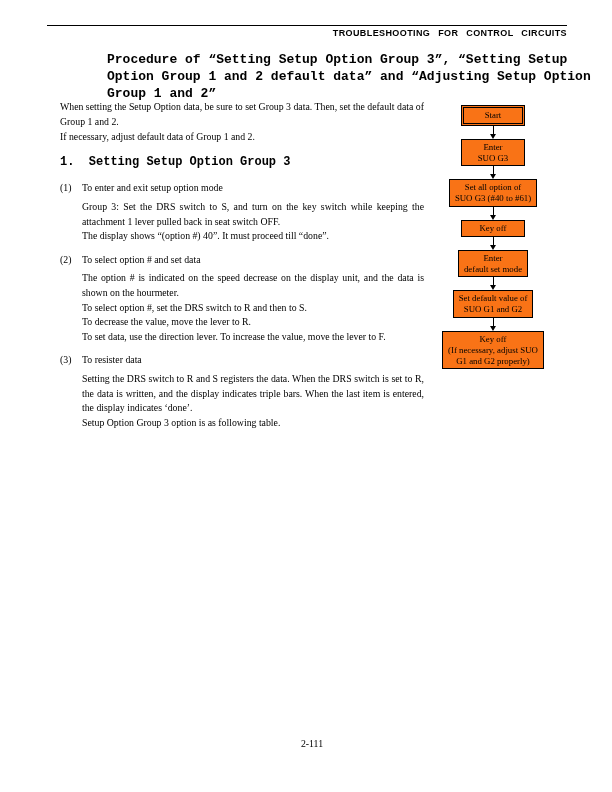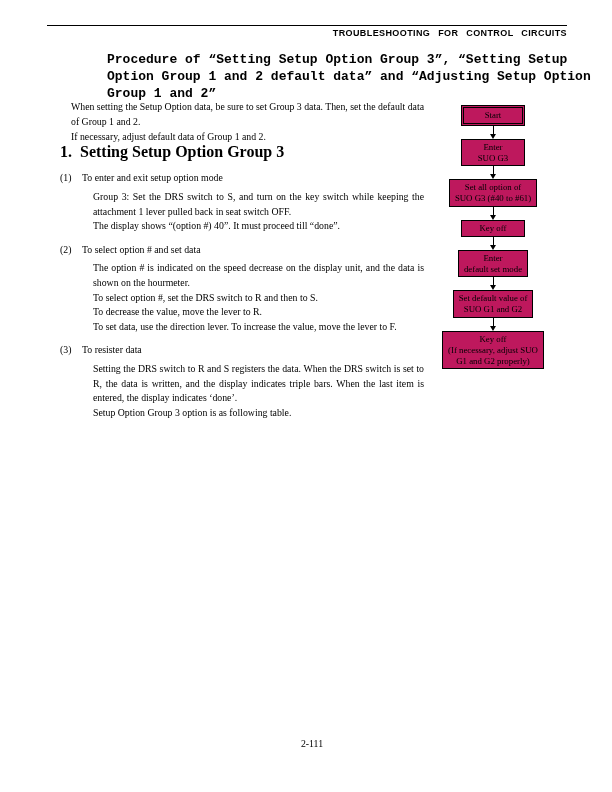--- a/index.html
+++ b/index.html
@@ -48,27 +48,27 @@
 
   
   .body-col {
     position: absolute;
     left: 60px;
     top: 100px;
     width: 364px;
     font-size: 9.8px;
     line-height: 14.6px;
   }
-  .body-col p { text-align: justify; margin-left: 11px; }
+  .body-col p { text-align: justify; }
   .intro-p2 { margin-top: 1px; }
   .section-heading {
-    font-family: Liberation Serif, serif;
+    font-family: Liberation Mono, monospace;
     font-weight: bold;
-    font-size: 16px;
-    margin-top: 0;
+    font-size: 12px;
+    margin-top: 10px;
     margin-bottom: 12px;
   }
   .step { margin-bottom: 9px; }
   .step-head { display: flex; }
   .step-num { flex: none; width: 22px; }
   .step-body { margin-left: 22px; margin-top: 4px; }
 
   
   .flowchart {
     position: absolute;
@@ -80,21 +80,21 @@
     align-items: center;
     font-size: 8.8px;
     line-height: 10.8px;
     text-align: center;
   }
   .fc-box {
     border: 1px solid #000;
     padding: 2px 5px;
     min-width: 64px;
     white-space: pre-line;
-    background: #be185d;
+    background: #f97316;
   }
   .fc-box.start {
     padding: 4px 16px;
     outline: 1px solid #000;
     outline-offset: -3px;
   }
   .fc-arrow {
     height: 13px;
     display: flex;
     flex-direction: column;

